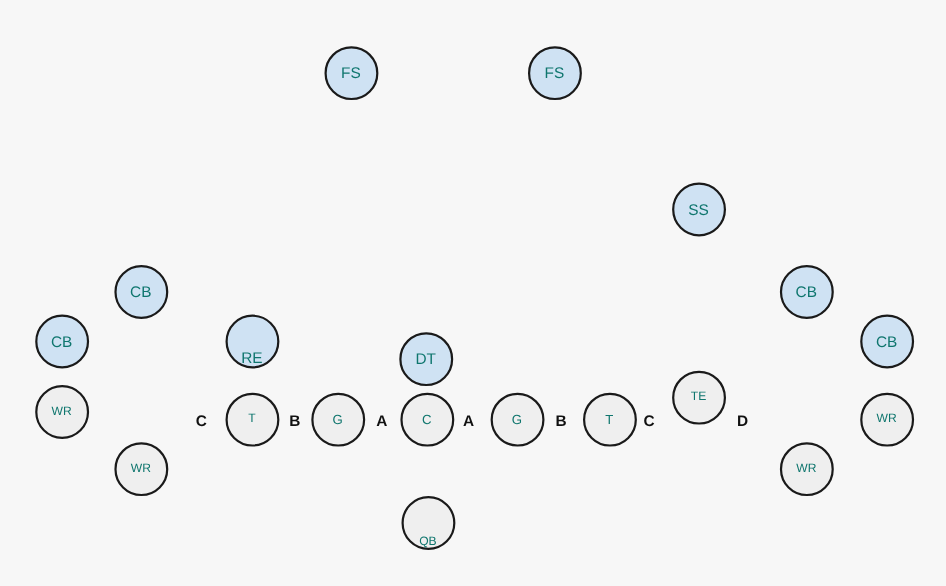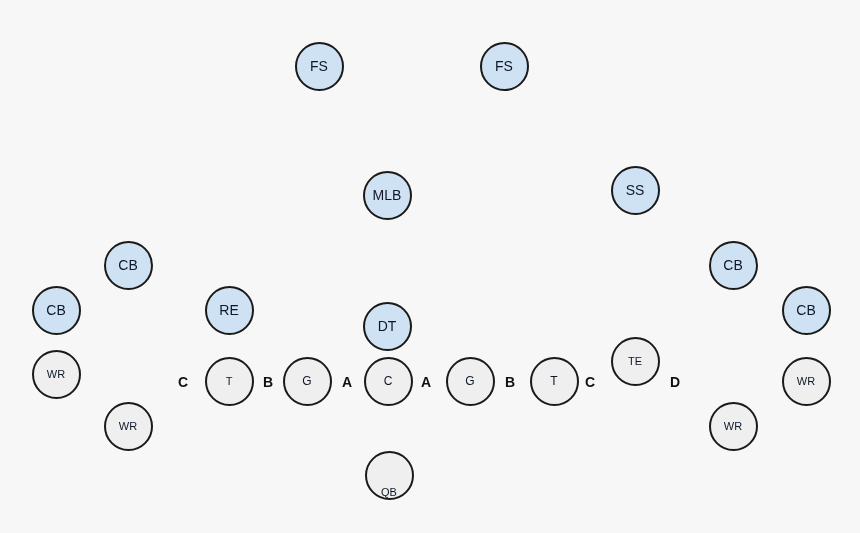--- a/index.html
+++ b/index.html
@@ -11,21 +11,21 @@
       font-family: "Liberation Sans", "DejaVu Sans", sans-serif;
     }
     .field { position: absolute; left: 0; top: 0; width: 860px; height: 533px; }
     .player {
       position: absolute;
       width: 45px; height: 45px;
       margin-left: -23.5px; margin-top: -23.5px;
       border: 2px solid #1a1a1a;
       border-radius: 50%;
       display: flex; align-items: center; justify-content: center;
-      color: #0f172a;
+      color: #0f766e;
       box-sizing: content-box;
     }
     .player.defense { background: #cfe2f3; font-size: 14px; }
     .player.offense { background: #efefef; font-size: 12px; }
     .player.offense.small { font-size: 11px; }
     .gap {
       position: absolute;
       font-weight: bold;
       font-size: 14px;
       color: #111;
@@ -36,36 +36,33 @@
 <body>
 
 <div class="field">
 
   <div class="player defense" style="left:318px;top:65px;">
       <span>FS</span>
     </div>
   <div class="player defense" style="left:503px;top:65px;">
       <span>FS</span>
     </div>
-  <div class="player defense" style="left:386px;top:194px;">
-      <span>MLB</span>
-    </div>
   <div class="player defense" style="left:634px;top:189px;align-items:center;">
       <span>SS</span>
     </div>
   <div class="player defense" style="left:127px;top:264px;">
       <span>CB</span>
     </div>
   <div class="player defense" style="left:732px;top:264px;">
       <span>CB</span>
     </div>
   <div class="player defense" style="left:55px;top:309px;">
       <span>CB</span>
     </div>
-  <div class="player defense" style="left:228px;top:309px;">
+  <div class="player defense" style="left:228px;top:309px;align-items:flex-end;">
       <span>RE</span>
     </div>
   <div class="player defense" style="left:386px;top:325px;align-items:center;">
       <span>DT</span>
     </div>
   <div class="player defense" style="left:805px;top:309px;">
       <span>CB</span>
     </div>
 
   <div class="player offense small" style="left:55px;top:373px;">

